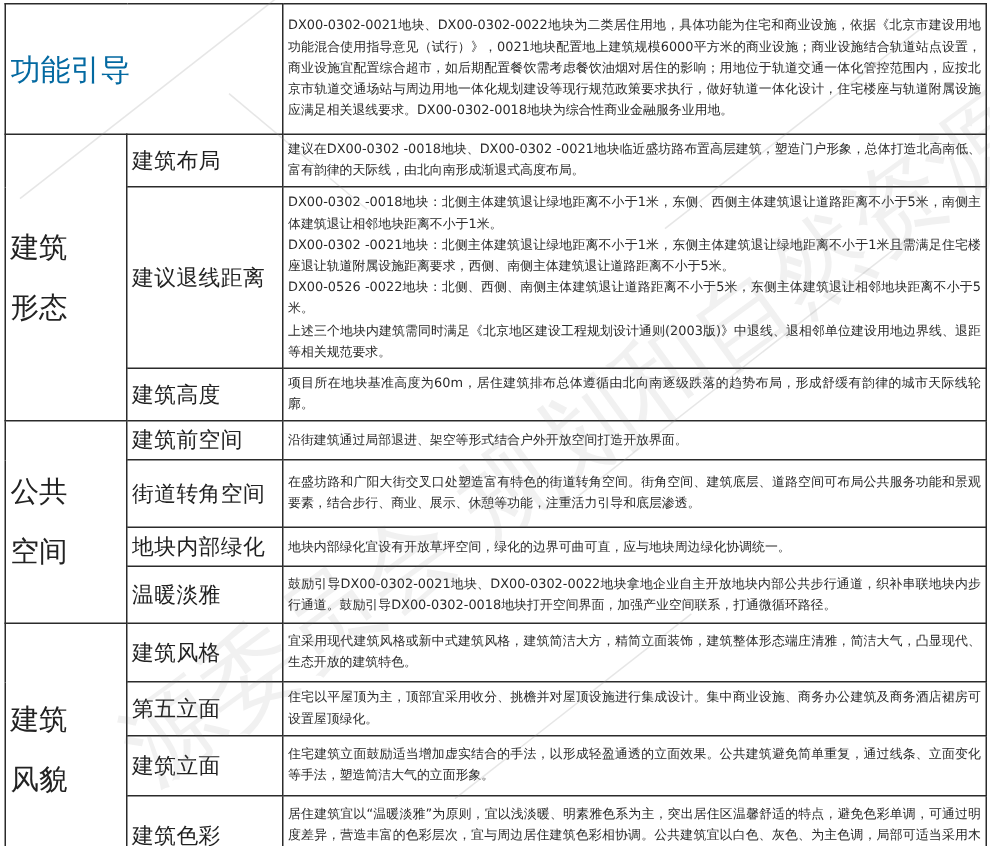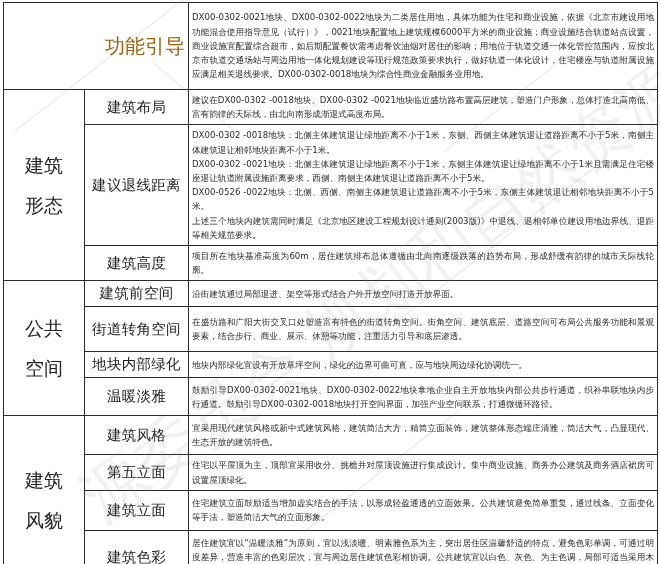--- a/index.html
+++ b/index.html
@@ -3,23 +3,23 @@
 <meta charset="utf-8">
 <style>
   html, body { margin: 0; padding: 0; background: #ffffff; }
   body { width: 660px; height: 564px; overflow: hidden; position: relative; font-family: "DejaVu Sans", sans-serif; color: #1c1c1c; }
   .doc { position: absolute; left: 3px; top: 2px; width: 654px; height: 564px; }
   table.guide { border-collapse: collapse; width: 654px; table-layout: fixed; }
   table.guide td { border: 1.3px solid #2b2b2b; padding: 3px; vertical-align: middle; }
   col.c1 { width: 81px; }
   col.c2 { width: 104px; }
   col.c3 { width: 469px; }
-  .cat { text-align: center; font-size: 19px; line-height: 40px; color: #222; }
-  .cat-span { text-align: right; font-size: 19px; color: #a16207; }
-  .sub { text-align: center; font-size: 14.5px; color: #222; white-space: nowrap; letter-spacing: 0.3px; }
+  .cat { font-size: 19px; line-height: 40px; color: #222; }
+  .cat-span { text-align: left; font-size: 19px; color: #0369a1; }
+  .sub { text-align: left; font-size: 14.5px; color: #222; white-space: nowrap; letter-spacing: 0.3px; }
   .txt { font-size: 8.6px; line-height: 14.2px; padding: 2px 5px 3px 7px; color: #2a2a2a; text-align: justify; }
   .txt p { margin: 0; }
   .watermark { position: absolute; pointer-events: none; color: rgba(120,120,120,0.10); font-size: 64px; font-family: "DejaVu Serif", serif; white-space: nowrap; }
   .wm-line { position: absolute; pointer-events: none; border-top: 1px solid rgba(140,140,140,0.22); transform-origin: left top; }
 </style>
 </head>
 <body>
 
 <div class="doc">
   <table class="guide">

